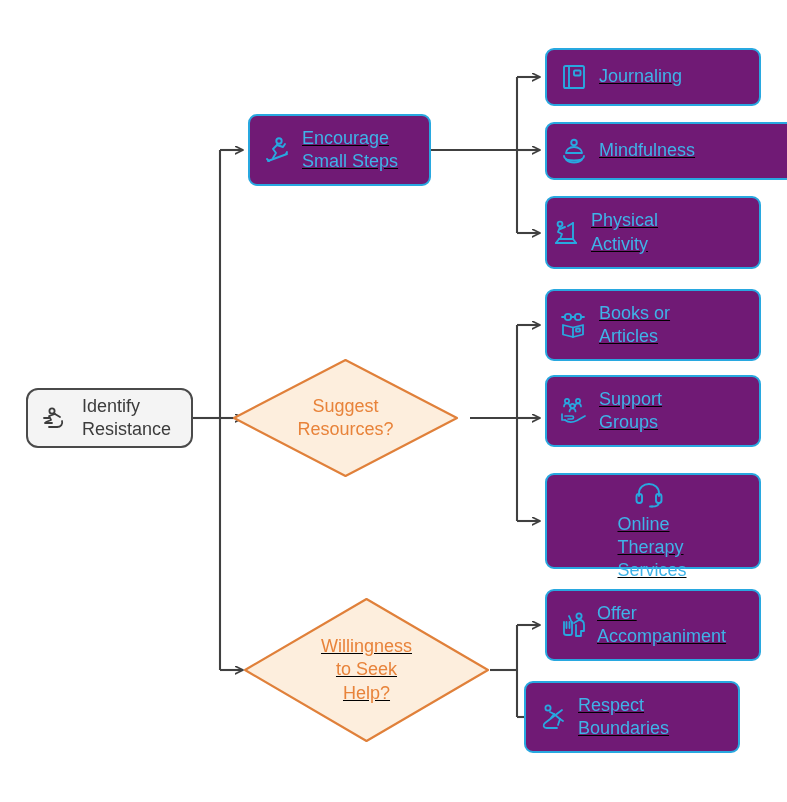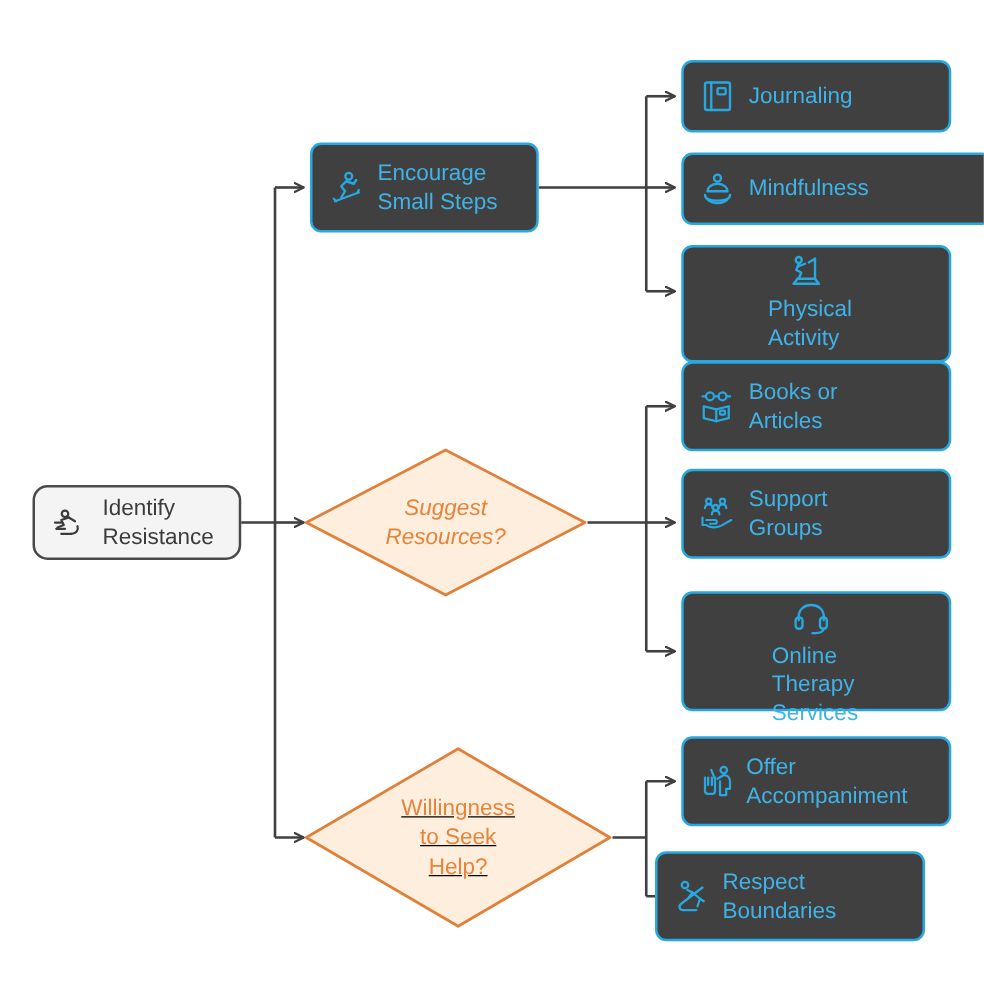--- a/index.html
+++ b/index.html
@@ -57,22 +57,23 @@
     border-color: #4a4a4a;
     border-radius: 12px;
   }
   .node.root .lbl {
     color: #3c3c3c;
     font-size: 18px;
   }
 
   
   .node.leaf {
-    background: #404040;
+    background: #701a75;
     border-color: #28a8e0;
+    text-decoration: underline;
   }
   .node.leaf .lbl {
     color: #3fb3e8;
     font-size: 18px;
   }
 
   
   .diamond {
     position: absolute;
     display: flex;
@@ -183,39 +184,39 @@
       <svg width="30" height="30" viewBox="0 0 30 30" fill="none" stroke="#28a8e0" stroke-width="1.9" stroke-linecap="round" stroke-linejoin="round">
         <circle cx="15" cy="6.5" r="2.8"></circle>
         <path d="M15,11 C10,11 7,14 7,17 L23,17 C23,14 20,11 15,11Z"></path>
         <path d="M5,20 C5,23 9,24.5 15,24.5 C21,24.5 25,23 25,20"></path>
         <path d="M7,23.5 C9,25.5 11.5,26.5 15,26.5 C18.5,26.5 21,25.5 23,23.5"></path>
       </svg>
     </span>
     <span class="lbl">Mindfulness</span>
   </div>
 
-  <div class="node leaf" style="left:545px; top:196px; width:216px; height:94px; padding:0 10px 0 0;flex-direction:column;">
+  <div class="node leaf" style="left:545px; top:196px; width:216px; height:73px; padding:0 10px 0 0;">
     <span class="ico" style="width:38px;height:38px;margin-right:6px;">
       <svg width="32" height="32" viewBox="0 0 32 32" fill="none" stroke="#28a8e0" stroke-width="1.9" stroke-linecap="round" stroke-linejoin="round">
         <circle cx="10" cy="7" r="2.4"></circle>
         <path d="M10,10 L8,15 L12,17 L10,22"></path>
         <path d="M10,12 L15,10"></path>
         <path d="M23,6 L23,22"></path>
         <path d="M23,6 L18,9"></path>
         <path d="M6,26 L26,26"></path>
         <path d="M9,22 L23,22"></path>
         <path d="M9,22 L6,26"></path>
         <path d="M23,22 L26,26"></path>
       </svg>
     </span>
     <span class="lbl">Physical
 Activity</span>
   </div>
 
-  <div class="diamond" style="left:243px; top:358px; width:227px; height:120px;font-style:italic;">
+  <div class="diamond" style="left:232px; top:358px; width:227px; height:120px;">
     <svg width="227" height="120" viewBox="0 0 227 120">
       <polygon points="113.5,2 225,60 113.5,118 2,60" fill="#fdeedd" stroke="#e0803a" stroke-width="2.2" stroke-linejoin="round"></polygon>
     </svg>
     <span class="lbl">Suggest
 Resources?</span>
   </div>
 
   <div class="node leaf" style="left:545px; top:289px; width:216px; height:72px; padding:0 10px 0 8px;">
     <span class="ico" style="width:38px;height:38px;margin-right:6px;">
       <svg width="32" height="32" viewBox="0 0 32 32" fill="none" stroke="#28a8e0" stroke-width="1.8" stroke-linecap="round" stroke-linejoin="round">

